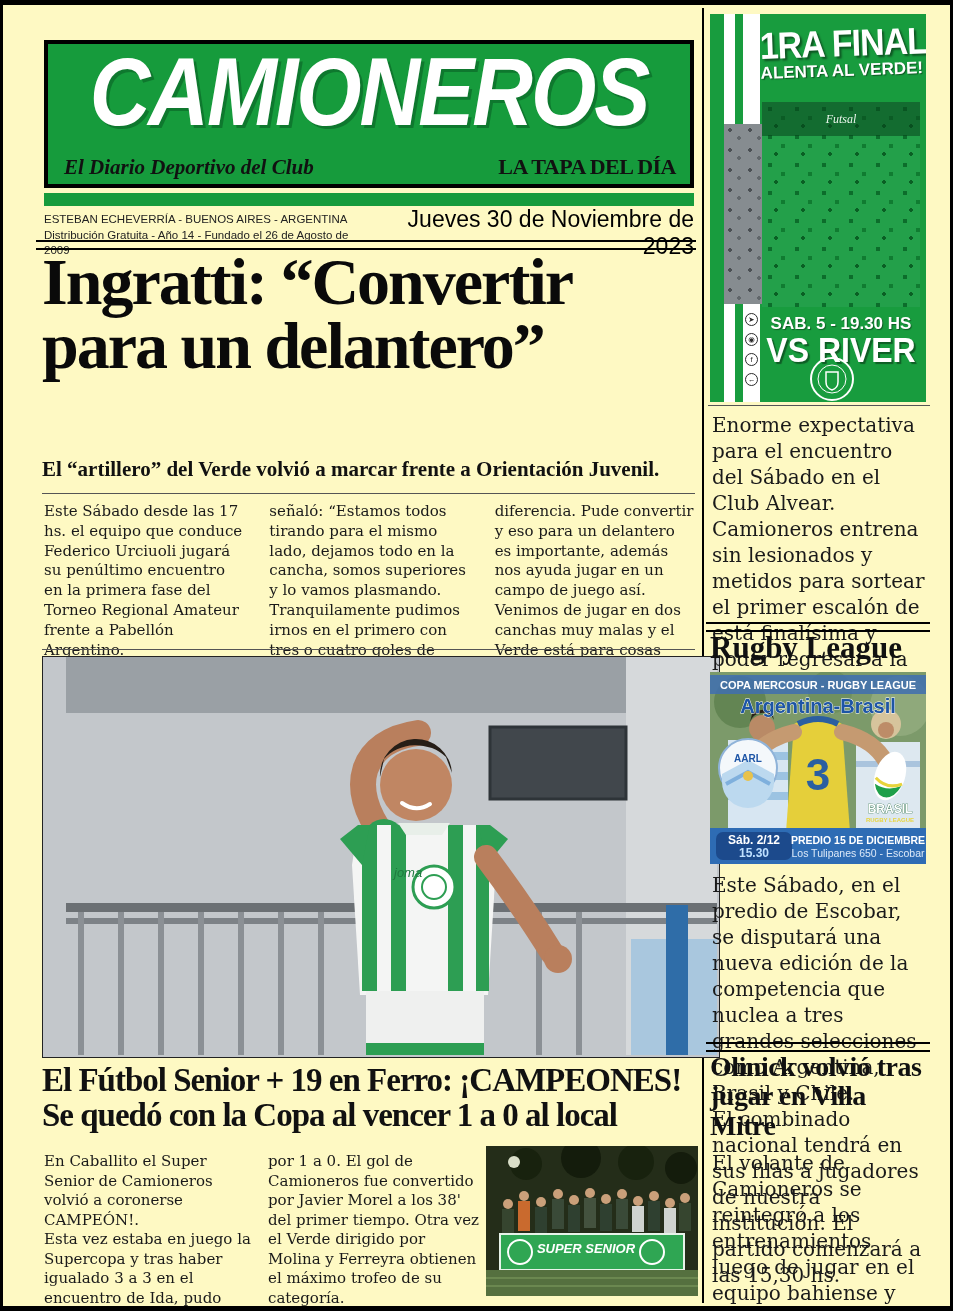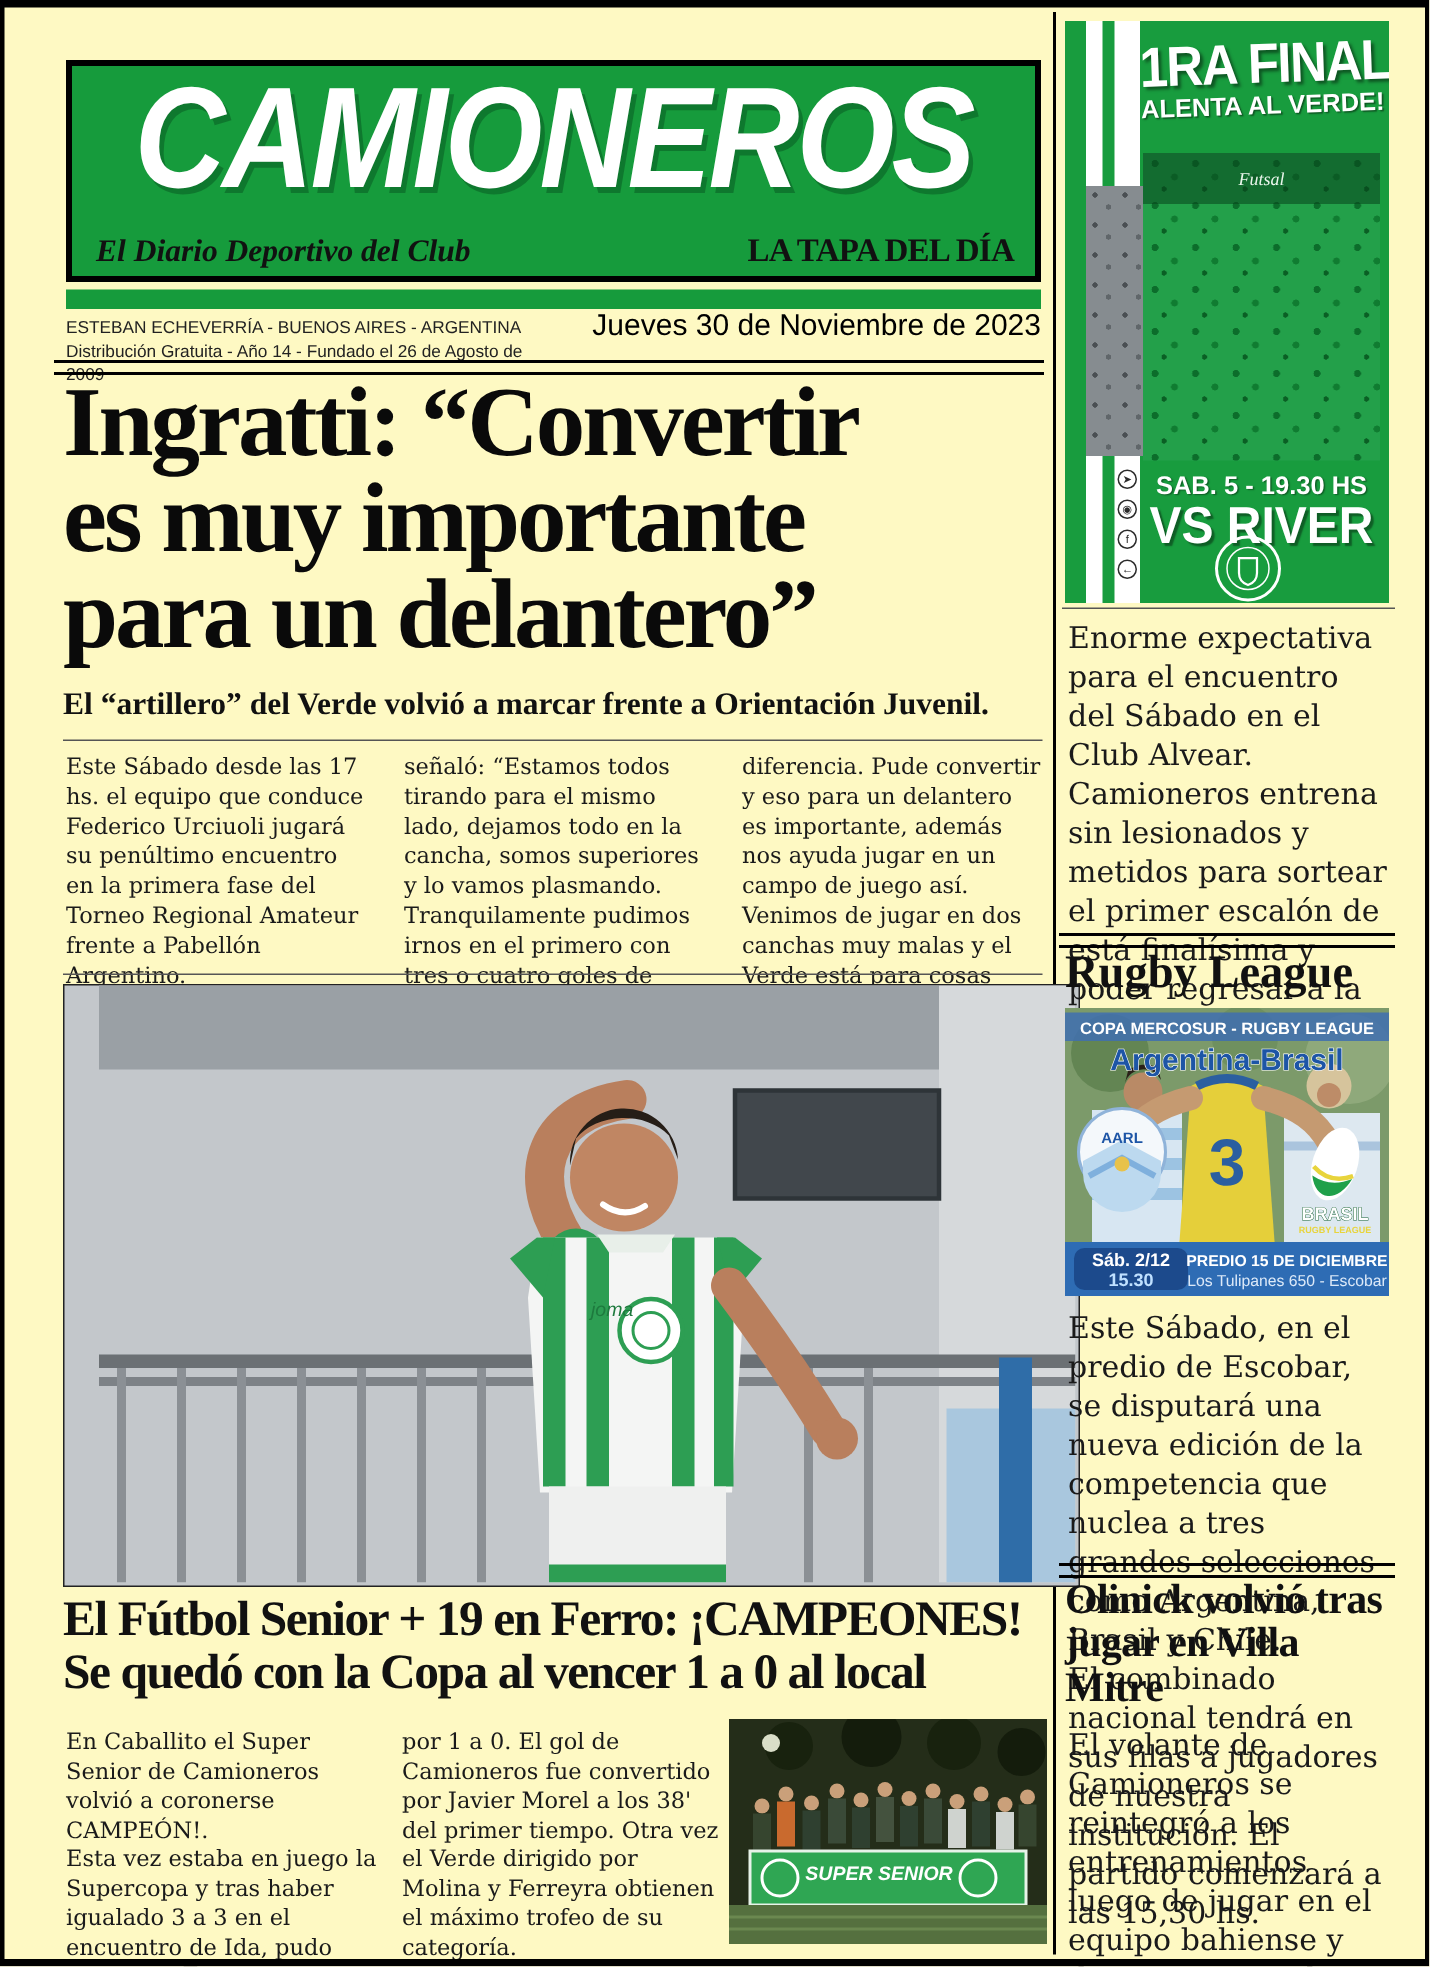--- a/index.html
+++ b/index.html
@@ -14,21 +14,21 @@
   
   .mast{left:44px;top:40px;width:650px;height:148px;background:#169b3c;border:4px solid #000;box-sizing:border-box;}
   .mast-title{position:absolute;left:0;right:0;top:0px;text-align:center;color:#fff;font-weight:bold;font-style:italic;
       font-size:84px;line-height:1.0;letter-spacing:-2px;transform:scaleY(1.14);transform-origin:top center;
       text-shadow:3px 3px 0 rgba(0,55,20,.35);white-space:nowrap;}
   .mast-row{position:absolute;left:16px;right:14px;bottom:4px;display:flex;justify-content:space-between;align-items:flex-end;}
   .mast-left{font-family:"Liberation Serif",serif;font-weight:bold;font-size:21px;font-style:italic;}
   .mast-right{font-family:"Liberation Serif",serif;font-weight:bold;font-size:22px;letter-spacing:-0.5px;}
   .greenstrip{left:44px;top:193px;width:650px;height:13px;background:#169b3c;}
   .byline{left:44px;top:212px;width:330px;font-size:11.5px;line-height:1.35;color:#222;}
-  .dateline{left:360px;top:206px;width:334px;text-align:right;font-size:20px;color:#000;}
+  .dateline{left:360px;top:206px;width:334px;text-align:right;font-size:23px;color:#000;}
   
   .headline{left:42px;top:250px;width:658px;font-family:"Liberation Serif",serif;font-weight:bold;
       font-size:66px;line-height:0.97;letter-spacing:-2px;color:#0a0a0a;}
   .subhead{left:42px;top:457px;width:658px;font-family:"Liberation Serif",serif;font-weight:bold;font-size:21px;}
   .cols{left:44px;top:502px;width:650px;display:flex;gap:26px;}
   .col{flex:1;font-family:"DejaVu Serif",serif;font-size:15px;line-height:1.32;white-space:pre-line;color:#1a1a1a;}
   .photo{left:42px;top:656px;width:653px;height:400px;border:1px solid #222;background:#c3c7cb;padding-left:23px;}
   .headline2{left:42px;top:1063px;width:658px;font-family:"Liberation Serif",serif;font-weight:bold;
       font-size:33px;line-height:1.06;letter-spacing:-1px;}
   .bcol1{left:44px;top:1152px;width:214px;}
@@ -88,21 +88,20 @@
   <div class="abs greenstrip"></div>
   <div class="abs byline">
     <div>ESTEBAN ECHEVERRÍA - BUENOS AIRES - ARGENTINA</div>
     <div>Distribución Gratuita - Año 14 - Fundado el 26 de Agosto de 2009</div>
   </div>
   <div class="abs dateline">Jueves 30 de Noviembre de 2023</div>
   <div class="abs rule2" style="left:36px;top:240px;width:660px;"></div>
 
   <div class="abs headline">
     <div>Ingratti: “Convertir</div>
-    <div>es muy importante</div>
     <div>para un delantero”</div>
   </div>
   <div class="abs subhead">El “artillero” del Verde volvió a marcar frente a Orientación Juvenil.</div>
   <div class="abs rule1" style="left:42px;top:493px;width:653px;"></div>
   <div class="abs cols">
     <div class="col">Este Sábado desde las 17 hs. el equipo que conduce Federico Urciuoli jugará su penúltimo encuentro en la primera fase del Torneo Regional Amateur frente a Pabellón Argentino.
 El delantero José Ingratti</div>
     <div class="col">señaló: “Estamos todos tirando para el mismo lado, dejamos todo en la cancha, somos superiores y lo vamos plasmando. Tranquilamente pudimos irnos en el primero con tres o cuatro goles de</div>
     <div class="col">diferencia. Pude convertir y eso para un delantero es importante, además nos ayuda jugar en un campo de juego así. Venimos de jugar en dos canchas muy malas y el Verde está para cosas grandes.</div>
   </div>

